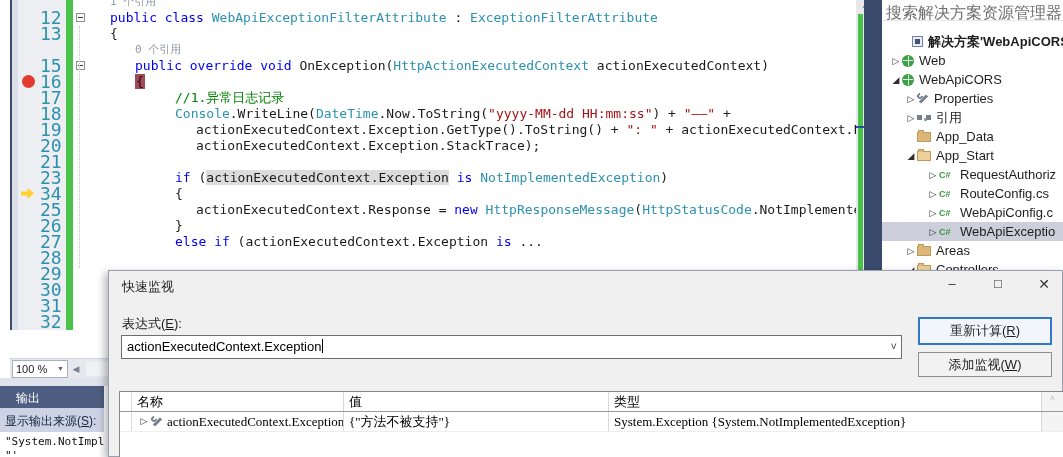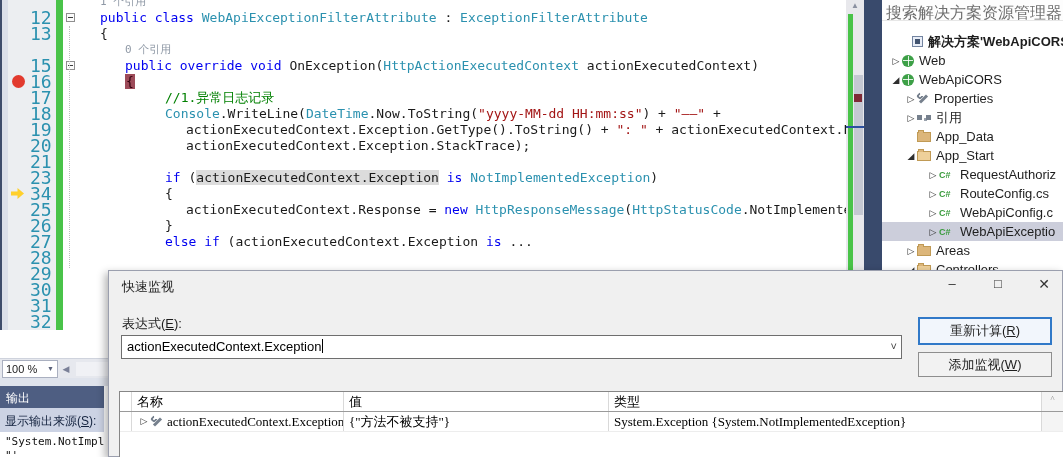--- a/index.html
+++ b/index.html
@@ -1,20 +1,20 @@
 <!DOCTYPE html>
 <html><head>
 <meta charset="utf-8">
 <style>
   html,body{margin:0;padding:0;background:#fff;}
   .screen{position:relative;width:1063px;height:457px;overflow:hidden;background:#fff;
           font-family:"Liberation Sans",sans-serif;-webkit-font-smoothing:antialiased;}
 
   
-  #editor{position:absolute;left:0;top:0;width:866px;height:457px;background:#fff;overflow:hidden;}
+  #editor{position:absolute;left:10px;top:0;width:866px;height:457px;background:#fff;overflow:hidden;}
   #code-rows{position:absolute;left:0;top:-6px;width:848px;}
   .code-row{display:flex;height:16px;font:13px/16px "DejaVu Sans Mono",monospace;}
   .cell-strip{width:8px;flex:none;background:#dbdfe9;border-left:2px solid #3e4c6b;box-sizing:border-box;}
   .cell-bp{width:22px;flex:none;background:#eceef1;position:relative;}
   .cell-ln{width:21px;flex:none;background:#eceef1;color:#2b91af;text-align:right;padding-right:5px;font-size:18px;}
   .cell-green{width:7px;flex:none;background:#49c349;}
   .cell-fold{width:20px;flex:none;background:#fff;position:relative;}
   .cell-code{flex:1;background:#fff;white-space:pre;overflow:hidden;color:#1a1a1a;}
   .codelens-row .cell-code{font-size:11px;}
   .c-k{color:#0000f0;}
@@ -78,21 +78,21 @@
   .ic-references::before{content:"";position:absolute;left:0;top:2px;width:5px;height:5px;background:#76808d;}
   .ic-references::after{content:"";position:absolute;right:0;top:2px;width:5px;height:5px;background:#76808d;box-shadow:-3px 2px 0 -1px #9aa2ad;}
   .ic-folder,.ic-folder-open{width:14px;height:10px;background:#dcb67a;border:1px solid #c09a55;box-sizing:border-box;}
   .ic-folder::before,.ic-folder-open::before{content:"";position:absolute;left:0;top:-3px;width:6px;height:3px;background:#dcb67a;border:1px solid #c09a55;border-bottom:none;box-sizing:border-box;}
   .ic-folder-open{background:#eed09a;}
   .ic-csharp{width:16px;height:12px;font:bold 9px/12px "Liberation Sans",sans-serif;color:#399b3c;}
 
   
   #out-split{position:absolute;left:0;top:378px;width:108px;height:8px;background:#dfe3ec;}
   #out{position:absolute;left:0;top:386px;width:104px;height:71px;background:#fff;overflow:hidden;}
-  .out-title{height:22px;background:#4e5e82;color:#fff;font-size:12px;padding:4px 0 0 6px;box-sizing:border-box;}
+  .out-title{height:22px;background:#4e5e82;color:#fff;font-size:12px;padding:4px 0 0 16px;box-sizing:border-box;}
   .out-src{height:24px;background:#ccd3e4;color:#14233f;font-size:12px;padding:5px 0 0 5px;box-sizing:border-box;white-space:nowrap;overflow:hidden;}
   .out-body{font:11px/14px "DejaVu Sans Mono",monospace;color:#111;padding:3px 0 0 5px;white-space:pre;overflow:hidden;}
 
   
   #qw{position:absolute;left:108px;top:270px;width:955px;height:187px;background:#f0f0f0;
       border:1px solid #9b9fae;box-sizing:border-box;box-shadow:-3px 3px 8px rgba(0,0,0,.3);}
   .qw-title{position:absolute;left:13px;top:7px;font-size:13px;color:#1e1e1e;}
   .win-btn{position:absolute;top:2px;width:30px;height:22px;text-align:center;font-size:13px;line-height:22px;color:#333;}
   #qw-min{left:828px;}
   #qw-max{left:874px;}

